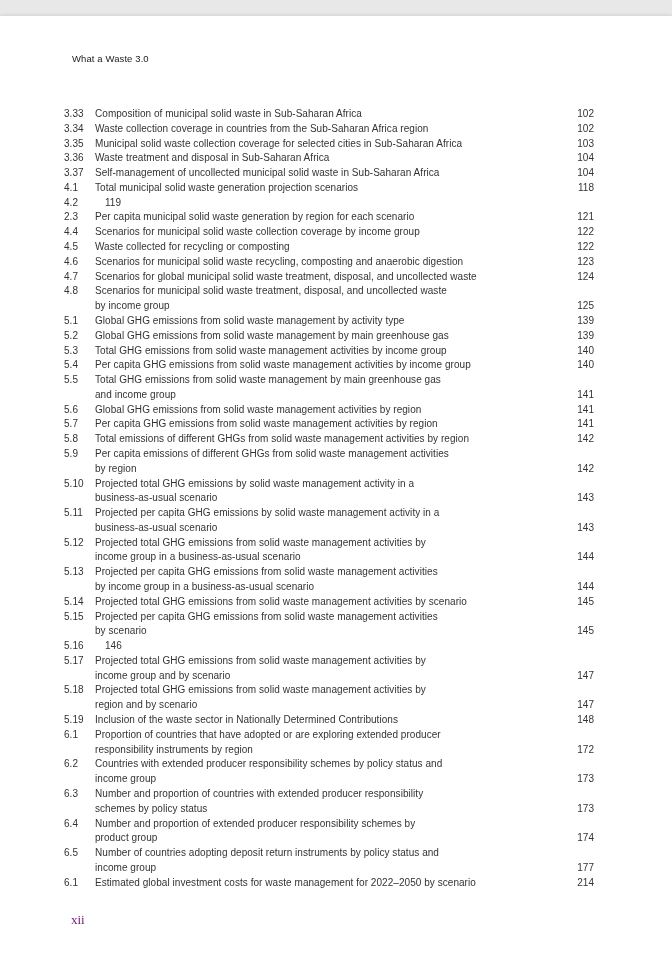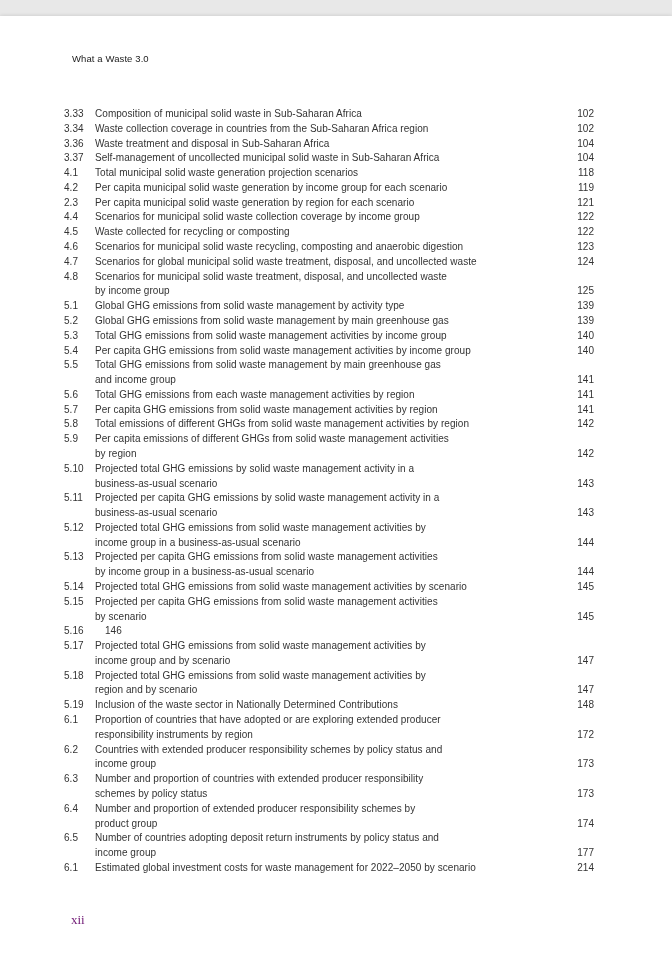--- a/index.html
+++ b/index.html
@@ -74,37 +74,41 @@
         <span class="num">3.33</span>
         <span class="title">Composition of municipal solid waste in Sub-Saharan Africa</span>
         <span class="pg">102</span>
       </div>
       <div class="entry">
         <span class="num">3.34</span>
         <span class="title">Waste collection coverage in countries from the Sub-Saharan Africa region</span>
         <span class="pg">102</span>
       </div>
       <div class="entry">
+        <span class="num">3.35</span>
+        <span class="title">Municipal solid waste collection coverage for selected cities in Sub-Saharan Africa</span>
+        <span class="pg">103</span>
+      </div>
+      <div class="entry">
         <span class="num">3.36</span>
         <span class="title">Waste treatment and disposal in Sub-Saharan Africa</span>
         <span class="pg">104</span>
       </div>
       <div class="entry">
         <span class="num">3.37</span>
         <span class="title">Self-management of uncollected municipal solid waste in Sub-Saharan Africa</span>
         <span class="pg">104</span>
       </div>
       <div class="entry">
         <span class="num">4.1</span>
         <span class="title">Total municipal solid waste generation projection scenarios</span>
         <span class="pg">118</span>
       </div>
       <div class="entry">
         <span class="num">4.2</span>
-        <span class="title">Per capita municipal solid waste generation by income group for each scenario</span>
         <span class="pg">119</span>
       </div>
       <div class="entry">
         <span class="num">2.3</span>
         <span class="title">Per capita municipal solid waste generation by region for each scenario</span>
         <span class="pg">121</span>
       </div>
       <div class="entry">
         <span class="num">4.4</span>
         <span class="title">Scenarios for municipal solid waste collection coverage by income group</span>
@@ -150,21 +154,21 @@
         <span class="title">Per capita GHG emissions from solid waste management activities by income group</span>
         <span class="pg">140</span>
       </div>
       <div class="entry">
         <span class="num">5.5</span>
         <span class="title">Total GHG emissions from solid waste management by main greenhouse gas<br>and income group</span>
         <span class="pg">141</span>
       </div>
       <div class="entry">
         <span class="num">5.6</span>
-        <span class="title">Total GHG emissions from each waste management activities by region</span>
+        <span class="title">Global GHG emissions from solid waste management activities by region</span>
         <span class="pg">141</span>
       </div>
       <div class="entry">
         <span class="num">5.7</span>
         <span class="title">Per capita GHG emissions from solid waste management activities by region</span>
         <span class="pg">141</span>
       </div>
       <div class="entry">
         <span class="num">5.8</span>
         <span class="title">Total emissions of different GHGs from solid waste management activities by region</span>

